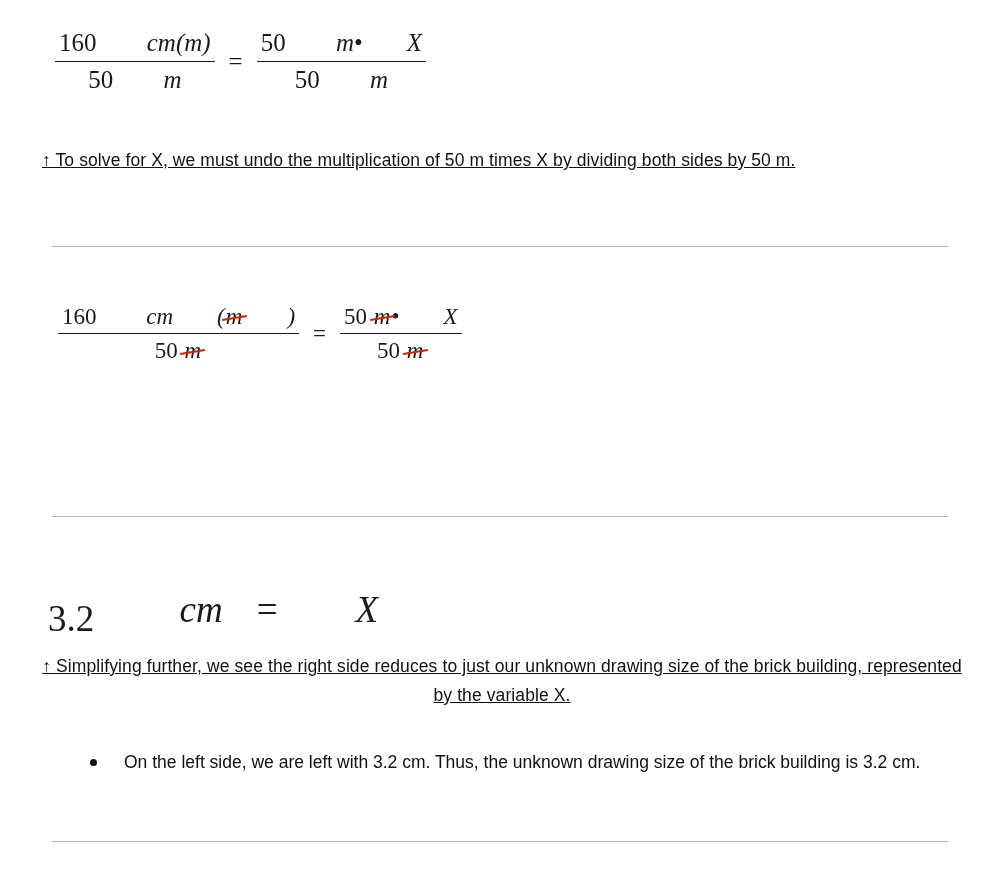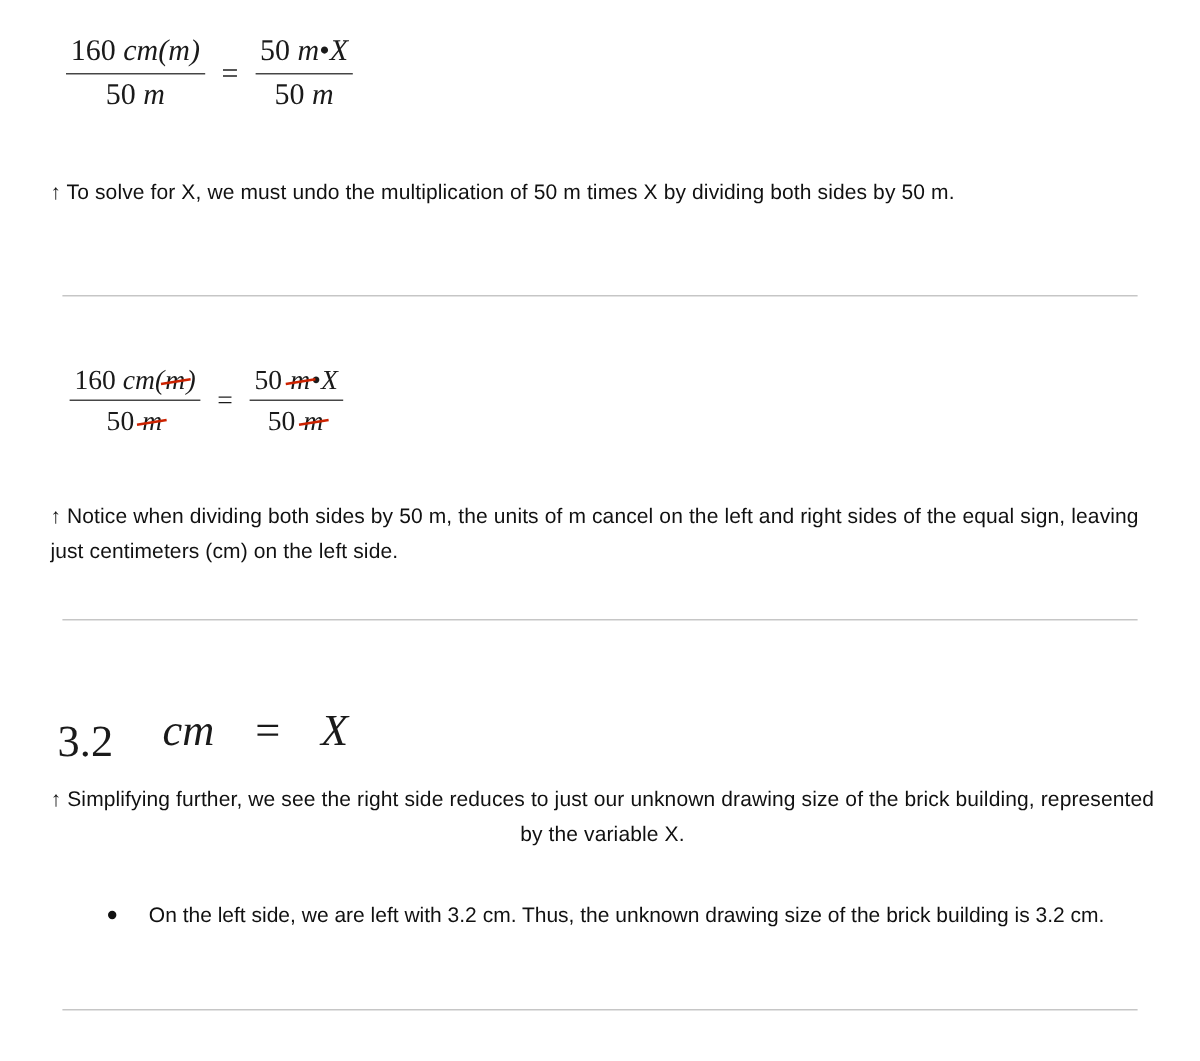--- a/index.html
+++ b/index.html
@@ -52,21 +52,21 @@
     padding-top: 3px;
     text-align: center;
   }
 
   .eqsign {
     font-family: "Liberation Serif", "DejaVu Serif", serif;
     padding: 0 16px;
     line-height: 1;
   }
 
-  .it { font-style: italic; }
+  .it { font-style: italic; margin-left: 44px; }
   .num-roman { font-style: normal; margin-top: 19px; }
 
   
   .cancel {
     position: relative;
     display: inline-block;
     font-style: italic;
     padding: 0 1px;
   }
   .cancel::after {
@@ -109,20 +109,21 @@
   }
   #equation-3 .eqsign { font-size: 37px; padding: 0 18px; }
 
   
   .para {
     position: absolute;
     font-size: 17.5px;
     line-height: 29px;
     color: #111111;
     letter-spacing: 0.1px;
+    text-decoration: underline;
   }
   #note-1 { left: 42px; top: 146px; width: 905px; }
   #note-2 { left: 42px; top: 416px; width: 915px; }
   #note-3 { left: 42px; top: 652px; width: 920px; text-align: center; }
 
   
   .bullet-list {
     position: absolute;
     left: 78px;
     top: 740px;
@@ -186,21 +187,20 @@
       <span class="num"><span class="num-roman">160</span> <span class="it">cm</span><span class="it">(</span><span class="cancel">m</span><span class="it">)</span></span>
       <span class="den"><span class="num-roman">50</span> <span class="cancel">m</span></span>
     </span>
     <span class="eqsign">=</span>
     <span class="frac">
       <span class="num"><span class="num-roman">50</span> <span class="cancel">m</span><span class="num-roman">•</span><span class="it">X</span></span>
       <span class="den"><span class="num-roman">50</span> <span class="cancel">m</span></span>
     </span>
   </div>
 
-  <div class="para" id="note-2">↑ Notice when dividing both sides by 50 m, the units of m cancel on the left and right sides of the equal sign, leaving just centimeters (cm) on the left side.</div>
 
   <div class="divider" id="divider-2"></div>
 
   <div class="eq-block" id="equation-3">
     <span class="num-roman">3.2</span>&nbsp;<span class="it">cm</span>
     <span class="eqsign">=</span>
     <span class="it">X</span>
   </div>
 
   <div class="para" id="note-3">↑ Simplifying further, we see the right side reduces to just our unknown drawing size of the brick building, represented by the variable X.</div>

